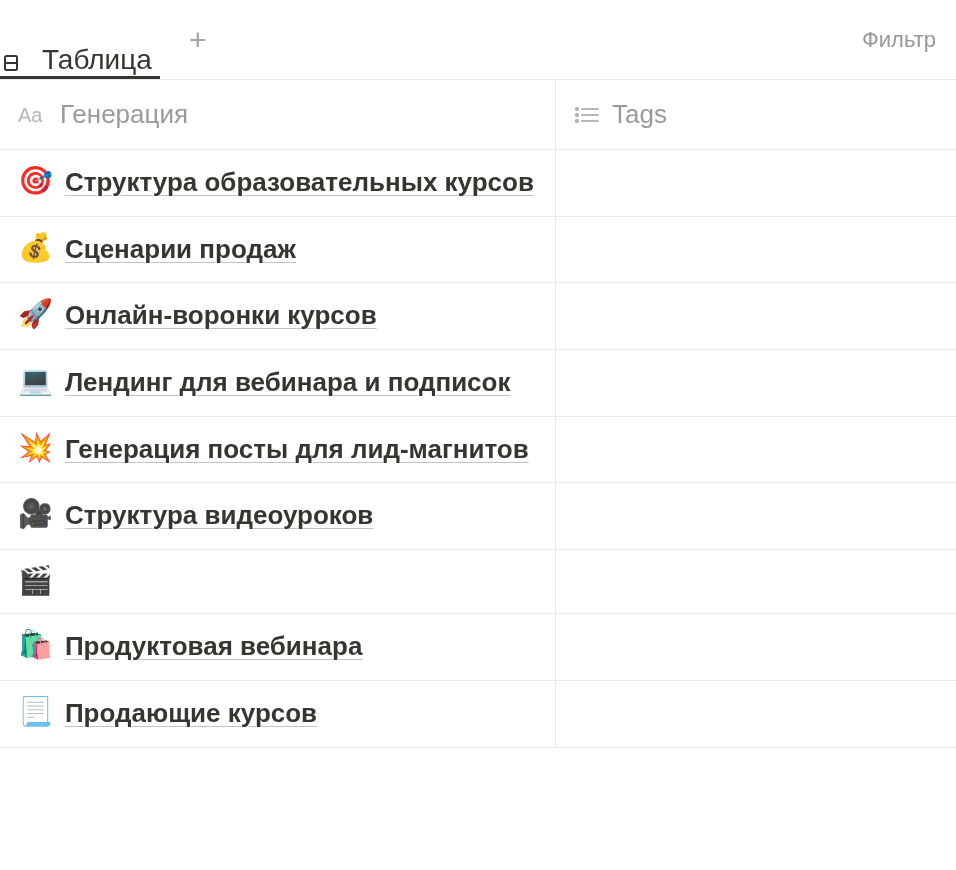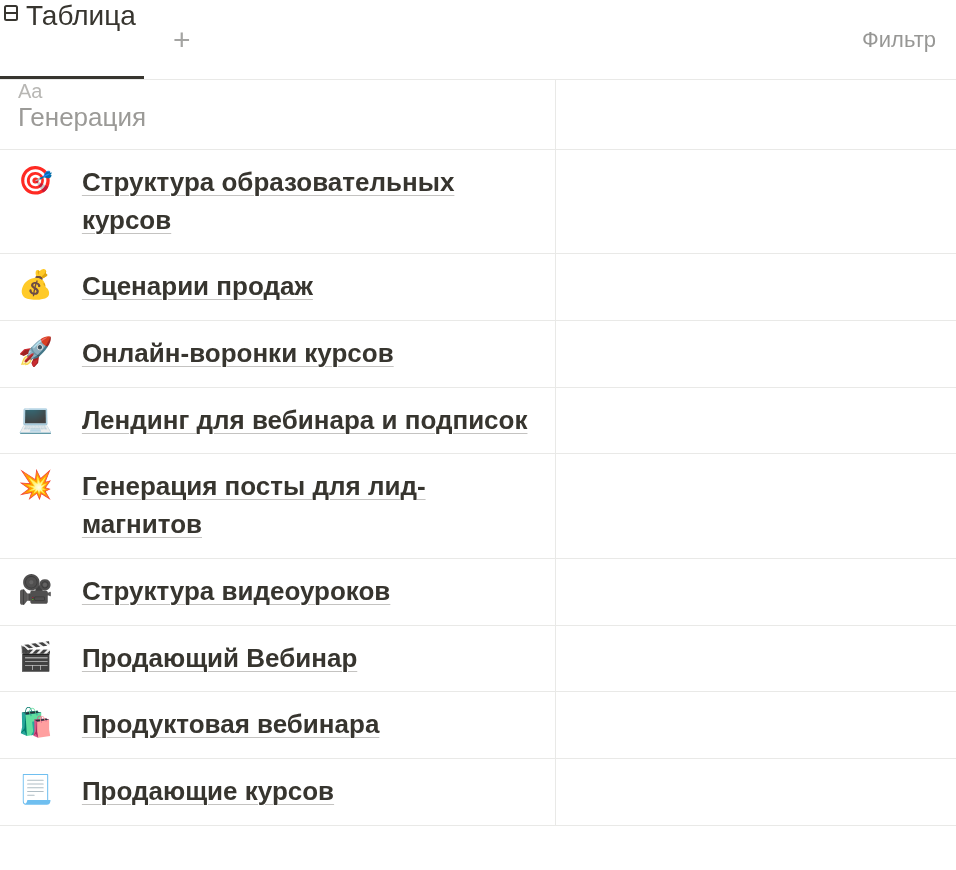--- a/index.html
+++ b/index.html
@@ -23,29 +23,29 @@
       border-bottom: 1px solid #e9e9e7;
       padding-right: 20px;
     }
     .tabs-left {
       display: flex;
       align-items: center;
       height: 100%;
     }
     .tab {
       display: flex;
-      align-items: flex-start;
+      align-items: flex-end;
       height: 100%;
       padding: 0 8px 0 4px;
       font-size: 28px;
       font-weight: 500;
       color: #37352f;
       border-bottom: 3px solid transparent;
       cursor: pointer;
-      gap: 6px;
+      gap: 22px;
     }
     .tab.active {
       border-bottom: 3px solid #37352f;
     }
     .tab-icon {
       width: 16px;
       display: inline-flex;
       align-items: center;
     }
     .add-tab {
@@ -66,26 +66,25 @@
       cursor: pointer;
       font-weight: 400;
     }
     .header-row {
       display: flex;
       height: 70px;
       border-bottom: 1px solid #e9e9e7;
     }
     .header-cell {
       display: flex;
-      align-items: flex-start;
+      align-items: center;
       padding: 0 18px;
       font-size: 26px;
       color: #9b9a97;
-      gap: 0;
-      flex-direction: column;
+      gap: 12px;
     }
     .header-cell.name-col {
       width: 556px;
       border-right: 1px solid #e9e9e7;
     }
     .header-cell.tags-col {
       flex: 1;
     }
     .header-icon {
       display: inline-flex;
@@ -120,21 +119,20 @@
     .row-title {
       font-size: 26px;
       font-weight: 600;
       color: #37352f;
       text-decoration: underline;
       text-decoration-color: #c4c3c1;
       text-decoration-thickness: 1px;
       text-underline-offset: 4px;
       line-height: 1.45;
       cursor: pointer;
-      margin-left: 17px;
     }
   </style>
 </head>
 <body>
 
 <div class="tabs-row">
   <div class="tabs-left">
     <div class="tab active">
       <span class="tab-icon">
         <svg width="14" height="26" viewBox="0 0 14 26" fill="none">
@@ -155,20 +153,33 @@
 
 <div class="header-row">
   <div class="header-cell name-col">
     <span class="header-icon">
       <svg width="30" height="22" viewBox="0 0 30 22">
         <text x="0" y="18" font-size="20" fill="#b8b7b4" font-family="sans-serif">Aa</text>
       </svg>
     </span>
     <span>Генерация</span>
   </div>
+  <div class="header-cell tags-col">
+    <span class="header-icon">
+      <svg width="26" height="20" viewBox="0 0 26 20" stroke="#b8b7b4" stroke-width="2" stroke-linecap="round">
+        <circle cx="3" cy="4" r="1.2" fill="#b8b7b4"></circle>
+        <line x1="8" y1="4" x2="24" y2="4"></line>
+        <circle cx="3" cy="10" r="1.2" fill="#b8b7b4"></circle>
+        <line x1="8" y1="10" x2="24" y2="10"></line>
+        <circle cx="3" cy="16" r="1.2" fill="#b8b7b4"></circle>
+        <line x1="8" y1="16" x2="24" y2="16"></line>
+      </svg>
+    </span>
+    <span>Tags</span>
+  </div>
 </div>
 
 <div id="table-body">
     <div class="data-row">
       <div class="data-cell name-col">
         <span class="row-emoji">🎯</span>
         <span class="row-title">Структура образовательных курсов</span>
       </div>
       <div class="data-cell tags-col"></div>
     </div>
@@ -203,21 +214,20 @@
     <div class="data-row">
       <div class="data-cell name-col">
         <span class="row-emoji">🎥</span>
         <span class="row-title">Структура видеоуроков</span>
       </div>
       <div class="data-cell tags-col"></div>
     </div>
     <div class="data-row">
       <div class="data-cell name-col">
         <span class="row-emoji">🎬</span>
-        <span class="row-title">Продающий Вебинар</span>
       </div>
       <div class="data-cell tags-col"></div>
     </div>
     <div class="data-row">
       <div class="data-cell name-col">
         <span class="row-emoji">🛍️</span>
         <span class="row-title">Продуктовая вебинара</span>
       </div>
       <div class="data-cell tags-col"></div>
     </div>

